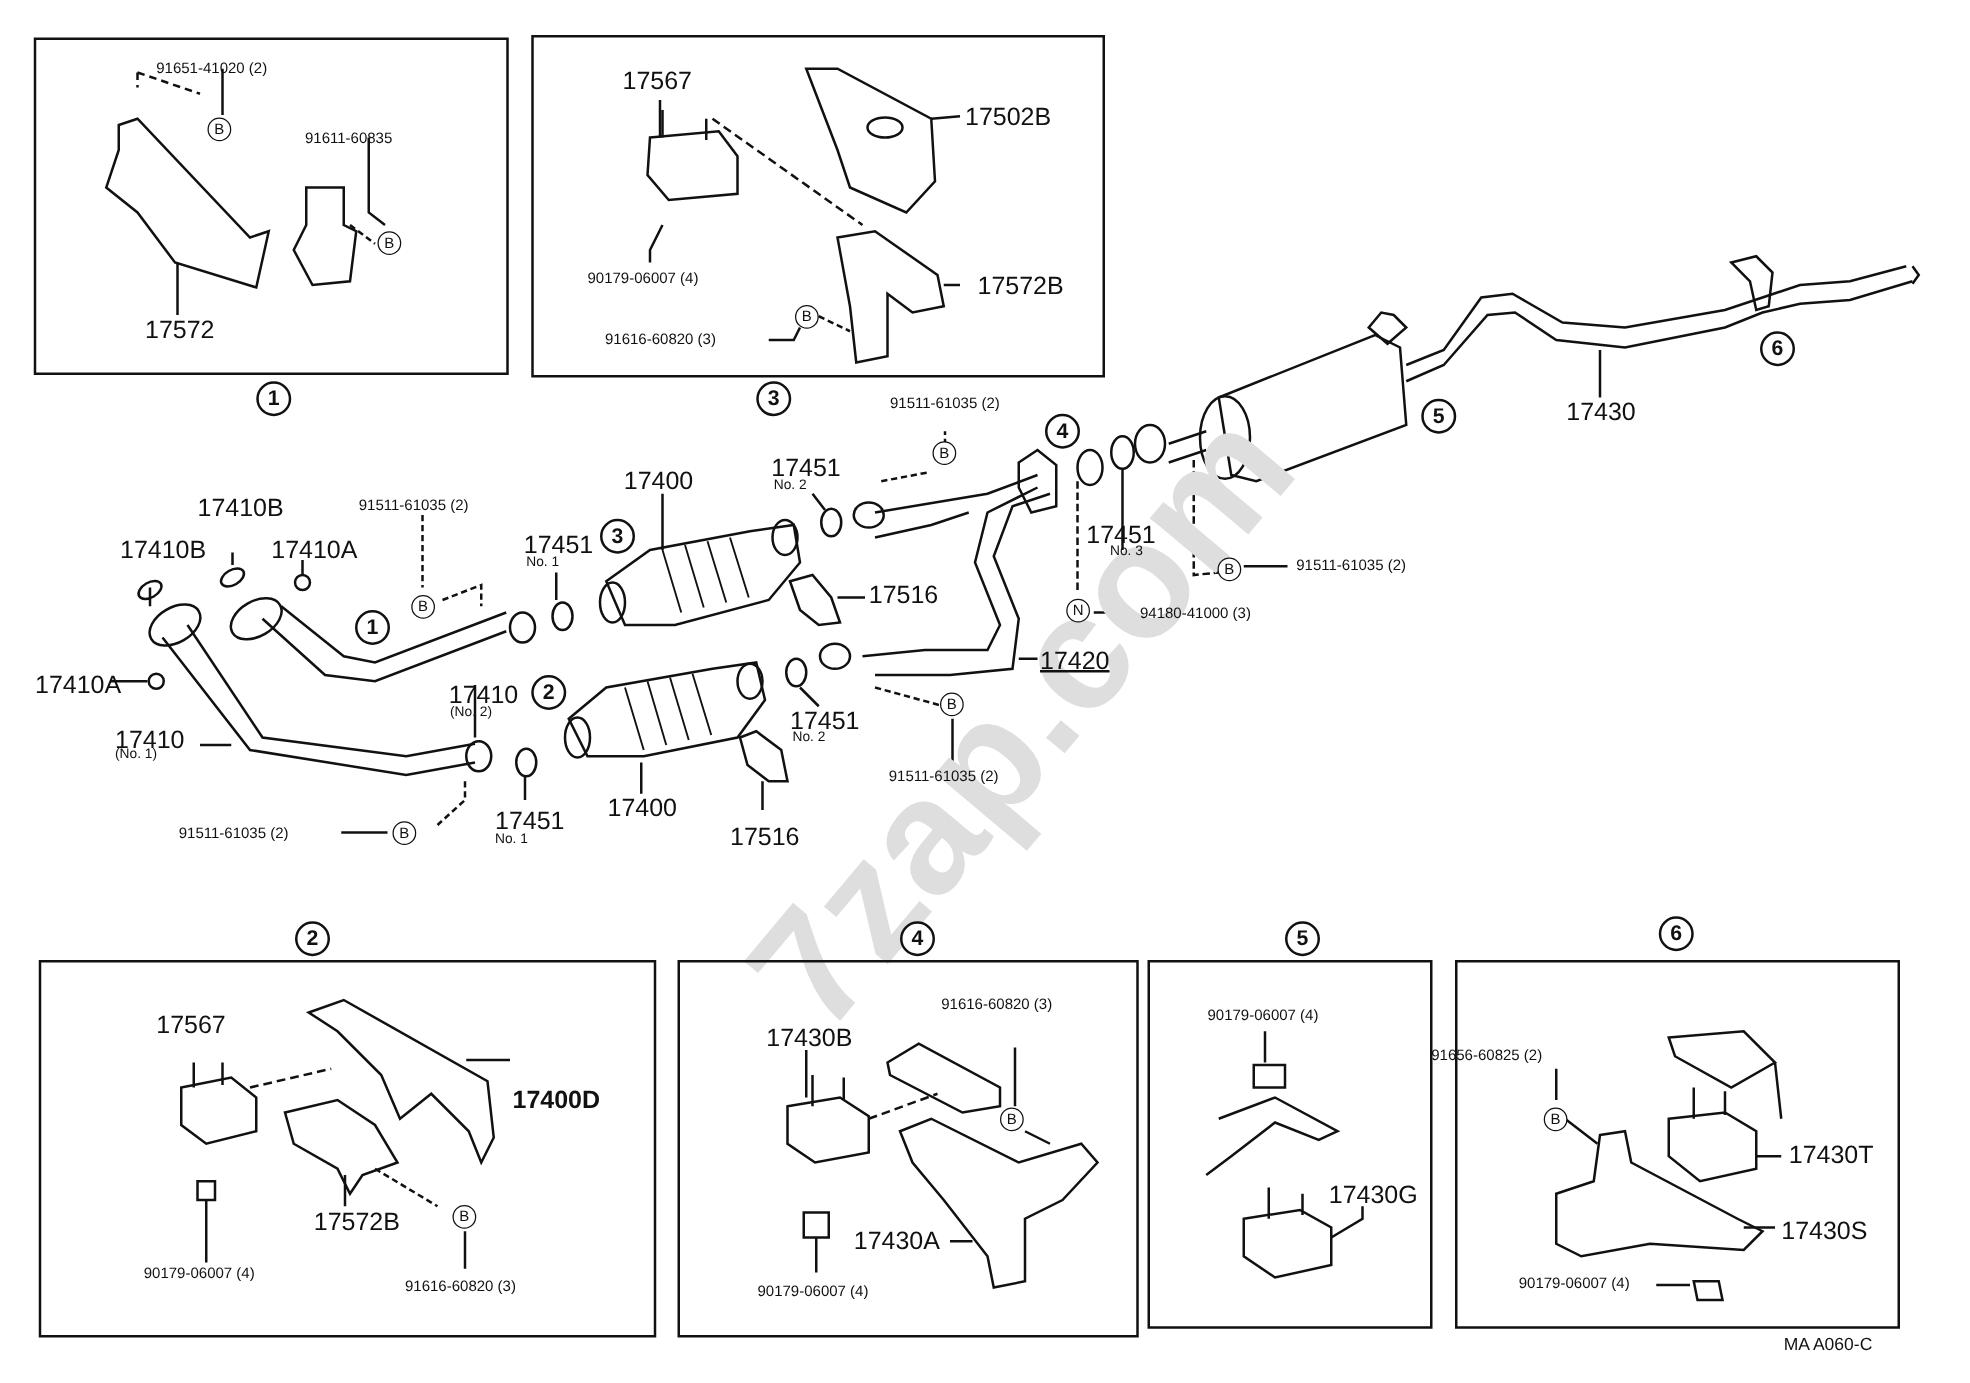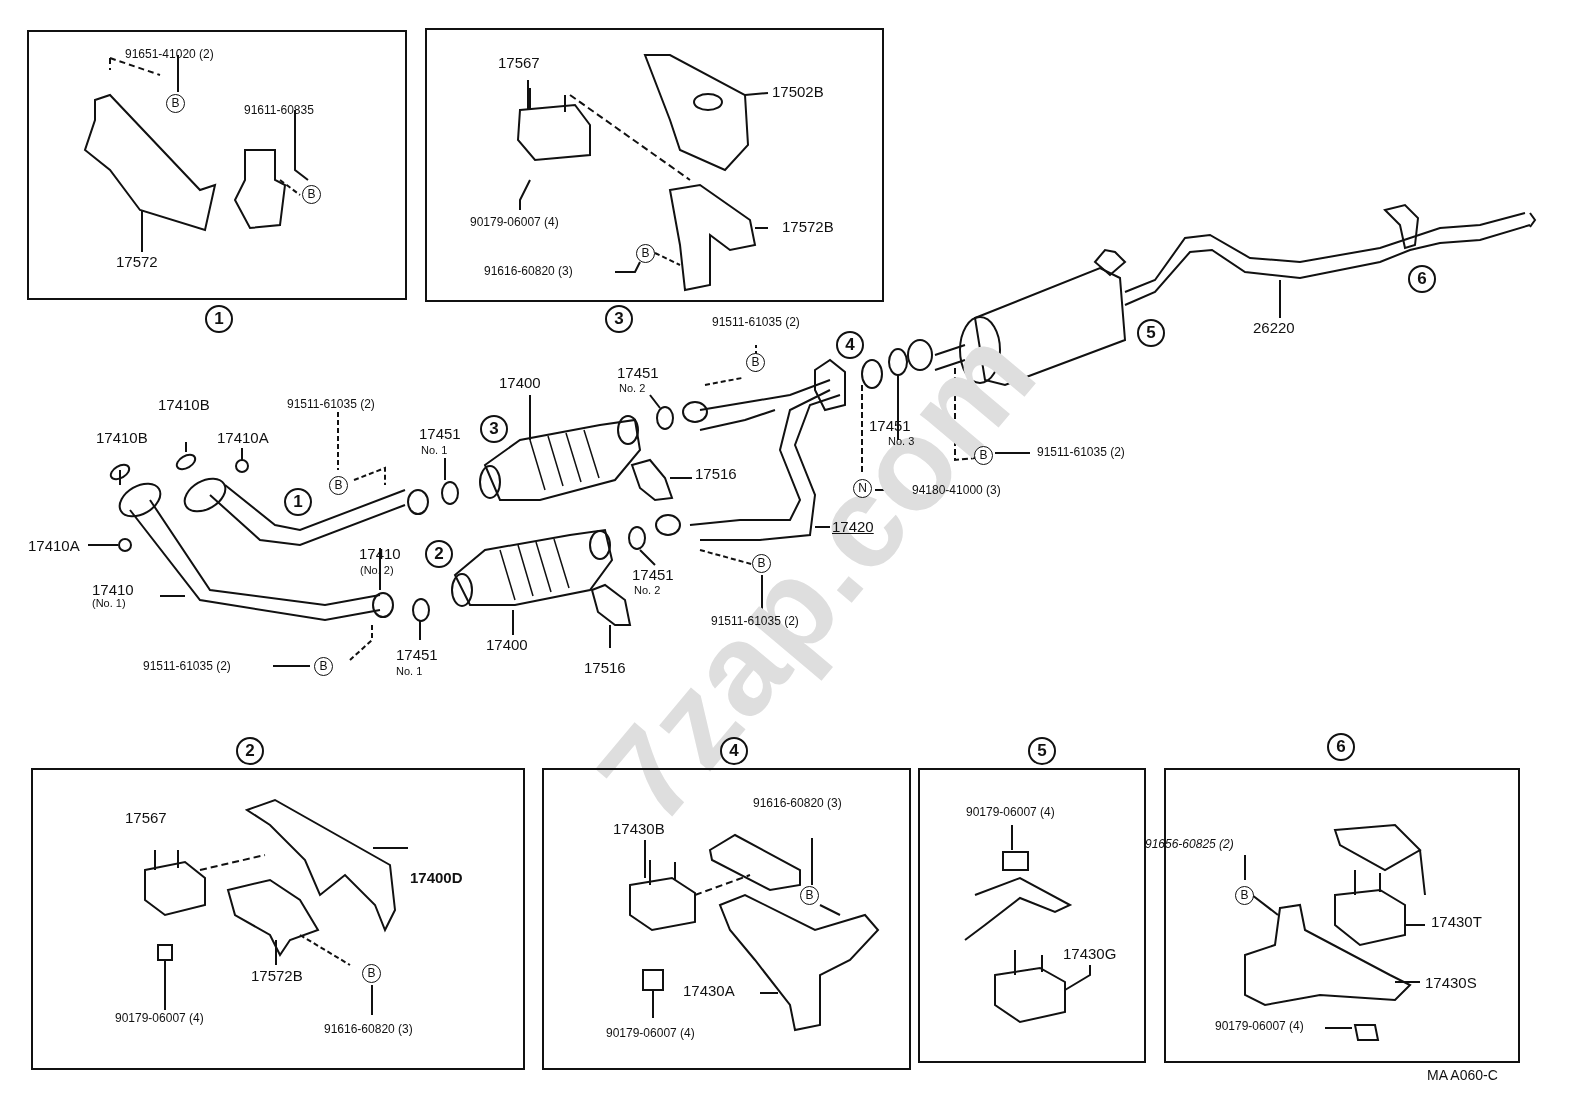--- a/index.html
+++ b/index.html
@@ -1,19 +1,19 @@
 <!DOCTYPE html>
 <html><head>
 <meta charset="utf-8">
 <style>
   html,body{margin:0;padding:0;background:#fff;}
   body{width:1576px;height:1106px;position:relative;overflow:hidden;font-family:"Liberation Sans",sans-serif;color:#111;}
   svg{position:absolute;left:0;top:0;}
   .lbl{position:absolute;font-size:12px;white-space:nowrap;line-height:1;color:#111;}
-  .lbl.big{font-size:15px;}
+  .lbl.big{font-size:20px;}
   .sub{position:absolute;font-size:11px;white-space:nowrap;line-height:1;color:#111;}
   .num{position:absolute;width:24px;height:24px;border:2px solid #111;border-radius:50%;font-size:17px;font-weight:bold;text-align:center;line-height:24px;background:#fff;}
   .badge{position:absolute;width:17px;height:17px;border:1.5px solid #111;border-radius:50%;font-size:12px;text-align:center;line-height:17px;background:#fff;}
   .box{position:absolute;border:2px solid #111;}
   .wm{position:absolute;font-size:130px;color:#dedede;transform:rotate(-50deg);left:520px;top:500px;font-weight:bold;}
   .code{position:absolute;font-size:14px;}
 </style>
 </head>
 <body>
 
@@ -207,21 +207,21 @@
 <div class="badge" style="left:752px;top:554px;">B</div>
 <div class="lbl big" style="left:832px;top:519px;text-decoration:underline;">17420</div>
 <div class="num" style="left:836px;top:331px;">4</div>
 <div class="lbl big" style="left:869px;top:418px;">17451</div>
 <div class="sub" style="left:871px;top:436px;margin-left:17px;">No. 3</div>
 <div class="badge" style="left:853px;top:479px;">N</div>
 <div class="lbl" style="left:912px;top:484px;">94180-41000 (3)</div>
 <div class="badge" style="left:974px;top:446px;">B</div>
 <div class="lbl" style="left:1037px;top:446px;">91511-61035 (2)</div>
 <div class="num" style="left:1137px;top:319px;">5</div>
-<div class="lbl big" style="left:1253px;top:320px;">26220</div>
+<div class="lbl big" style="left:1253px;top:320px;">17430</div>
 <div class="num" style="left:1408px;top:265px;">6</div>
 
 <div class="num" style="left:236px;top:737px;">2</div>
 <div class="lbl big" style="left:125px;top:810px;">17567</div>
 <div class="lbl big" style="left:410px;top:870px;font-weight:bold;">17400D</div>
 <div class="lbl big" style="left:251px;top:968px;">17572B</div>
 <div class="lbl" style="left:115px;top:1012px;">90179-06007 (4)</div>
 <div class="badge" style="left:362px;top:964px;">B</div>
 <div class="lbl" style="left:324px;top:1023px;">91616-60820 (3)</div>
 
@@ -230,19 +230,19 @@
 <div class="lbl" style="left:753px;top:797px;">91616-60820 (3)</div>
 <div class="badge" style="left:800px;top:886px;">B</div>
 <div class="lbl big" style="left:683px;top:983px;">17430A</div>
 <div class="lbl" style="left:606px;top:1027px;">90179-06007 (4)</div>
 
 <div class="num" style="left:1028px;top:737px;">5</div>
 <div class="lbl" style="left:966px;top:806px;">90179-06007 (4)</div>
 <div class="lbl big" style="left:1063px;top:946px;">17430G</div>
 
 <div class="num" style="left:1327px;top:733px;">6</div>
-<div class="lbl" style="left:1145px;top:838px;font-style:italic;">91656-60825 (2)</div>
+<div class="lbl" style="left:1145px;top:838px;">91656-60825 (2)</div>
 <div class="badge" style="left:1235px;top:886px;">B</div>
 <div class="lbl big" style="left:1431px;top:914px;">17430T</div>
 <div class="lbl big" style="left:1425px;top:975px;">17430S</div>
 <div class="lbl" style="left:1215px;top:1020px;">90179-06007 (4)</div>
 
 <div class="code" style="left:1427px;top:1067px;">MA  A060-C</div>
 
 </body></html>

